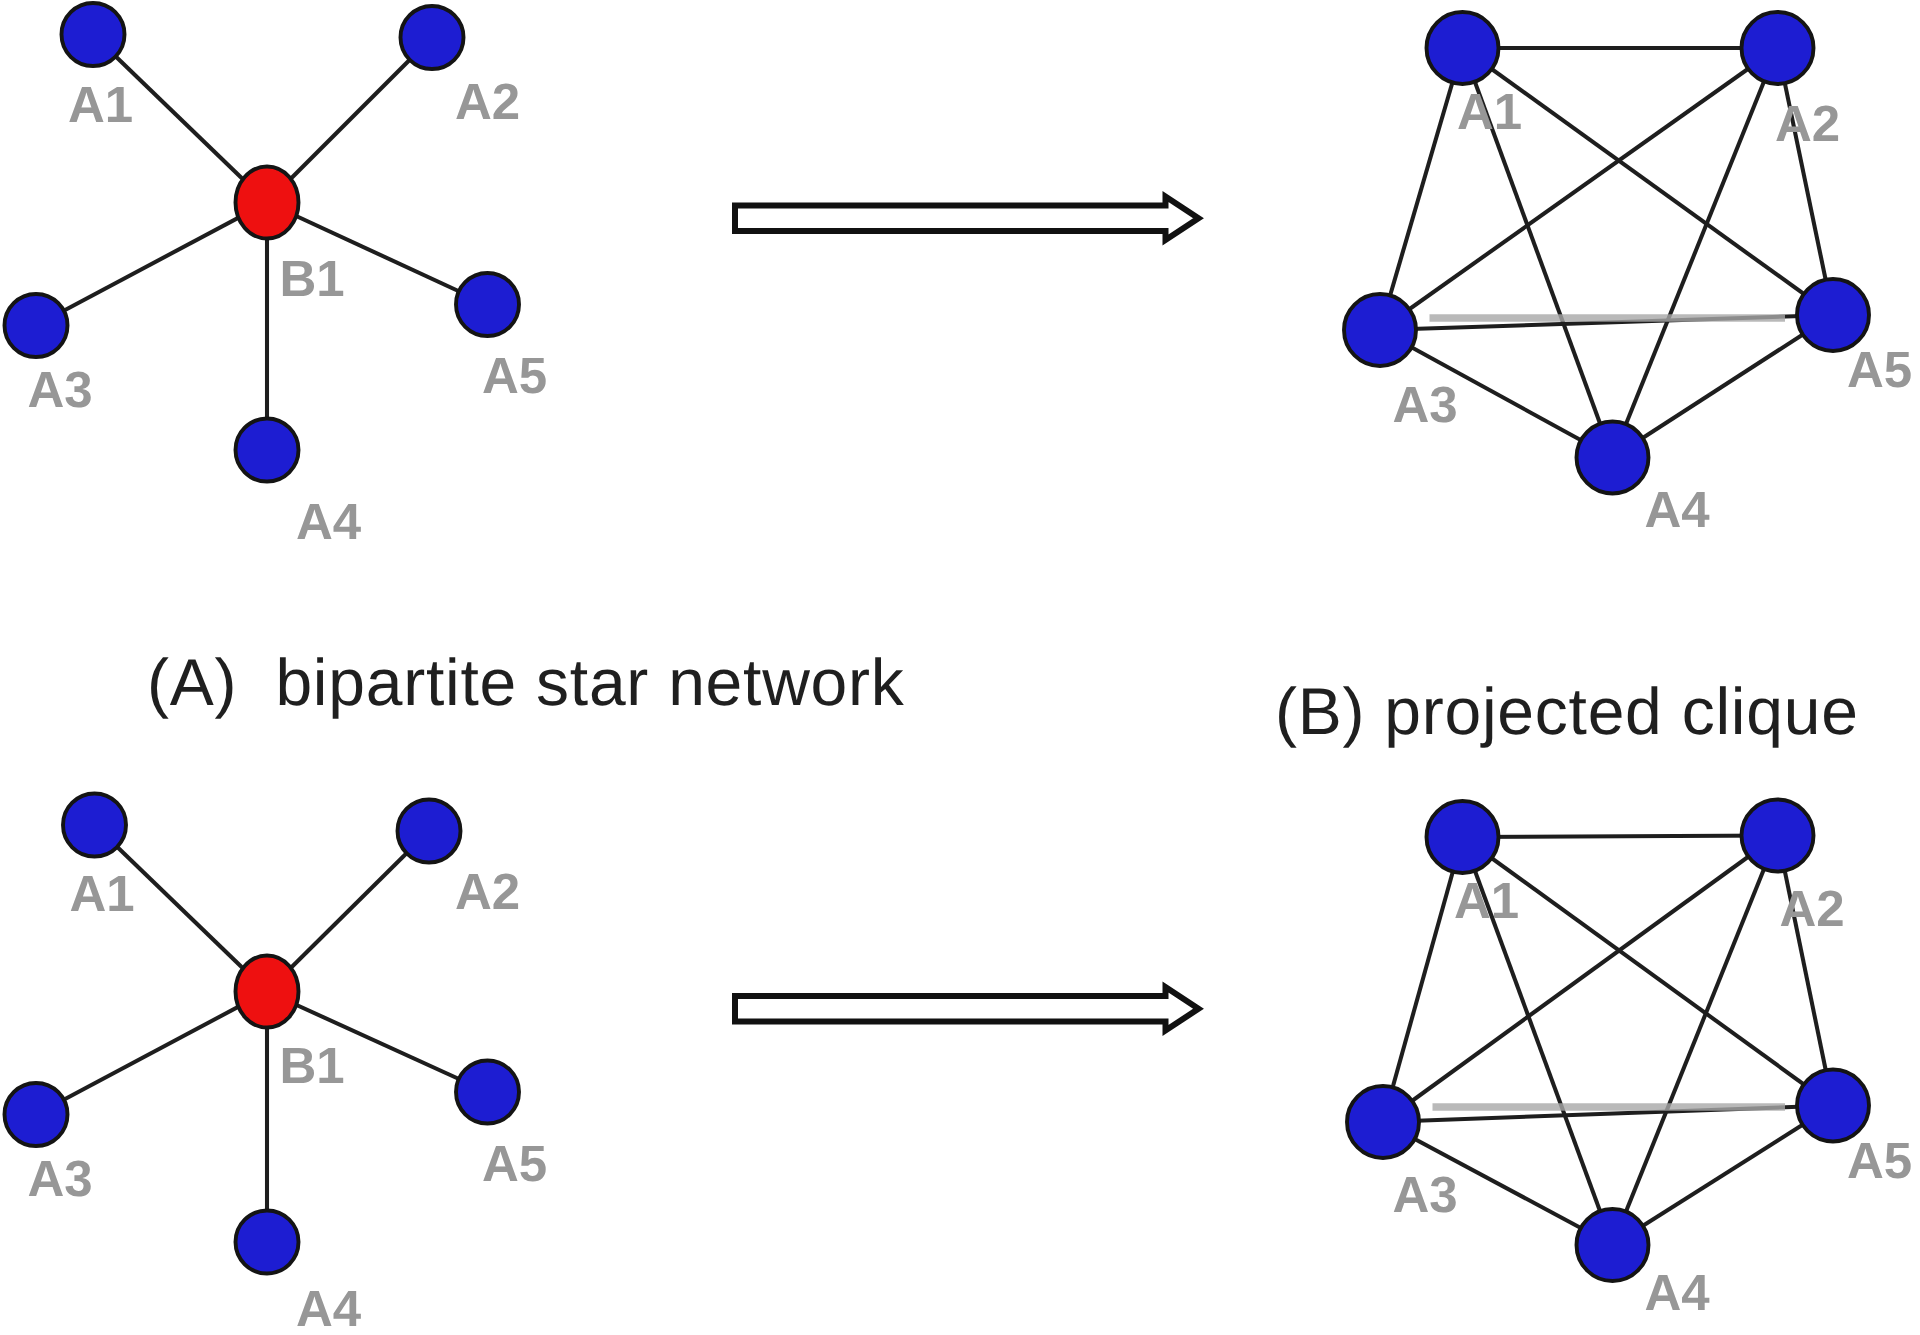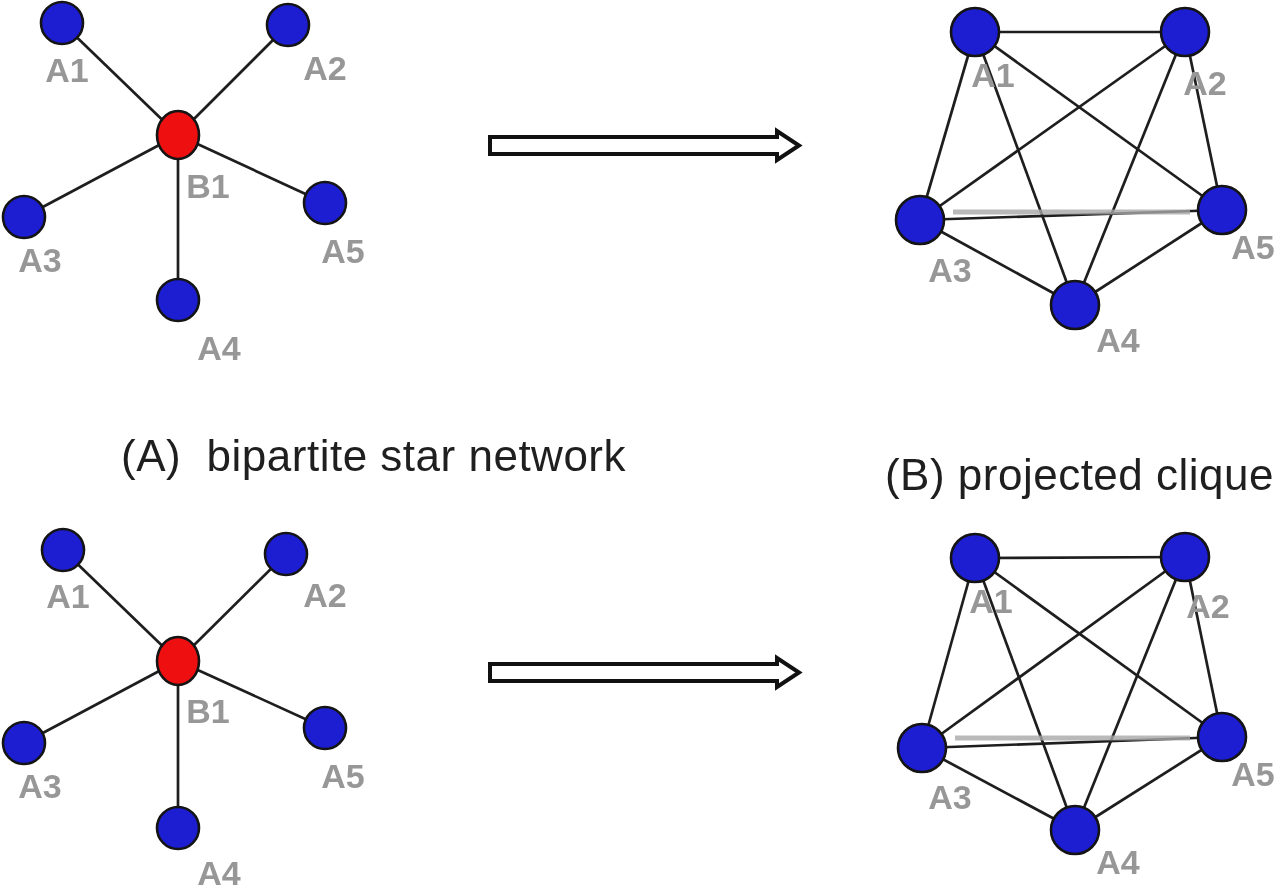--- a/index.html
+++ b/index.html
@@ -13,21 +13,21 @@
   .graph{position:absolute;}
   .graph svg{display:block;overflow:visible;}
   .arrow{position:absolute;}
   .caption{
     position:absolute;
     font-family:"Liberation Sans",sans-serif;
     font-size:44px;
     font-weight:400;
     letter-spacing:0.5px;
     color:#1f1f1f;
-    text-align:right;
+    text-align:left;
     white-space:pre;
     line-height:52px;
   }
   .node-label{
     font-family:"Liberation Sans",sans-serif;
     font-size:34px;
     font-weight:bold;
   }
 </style>
 </head>

